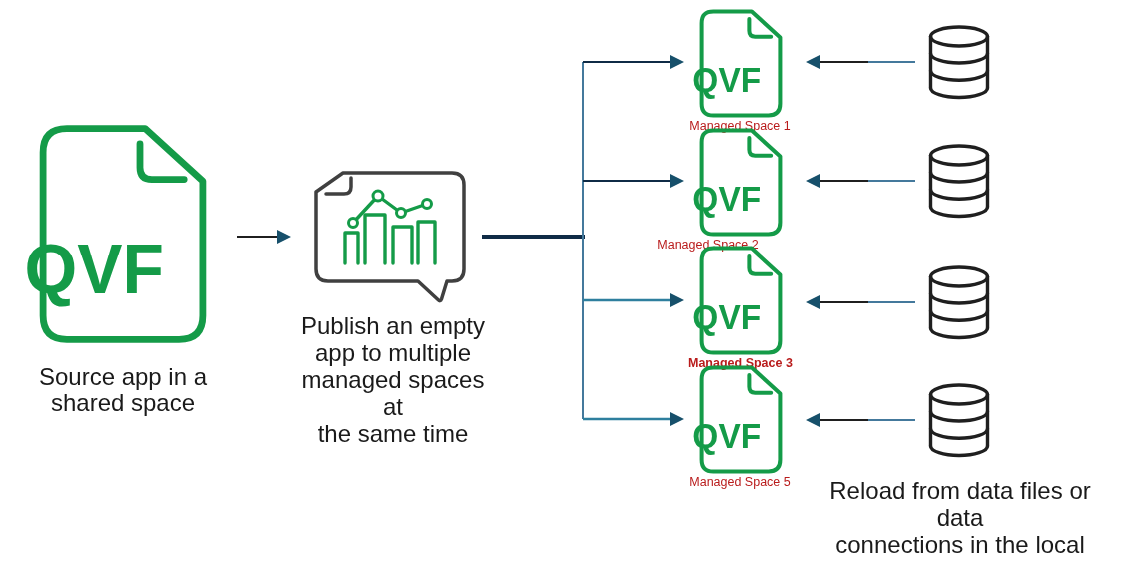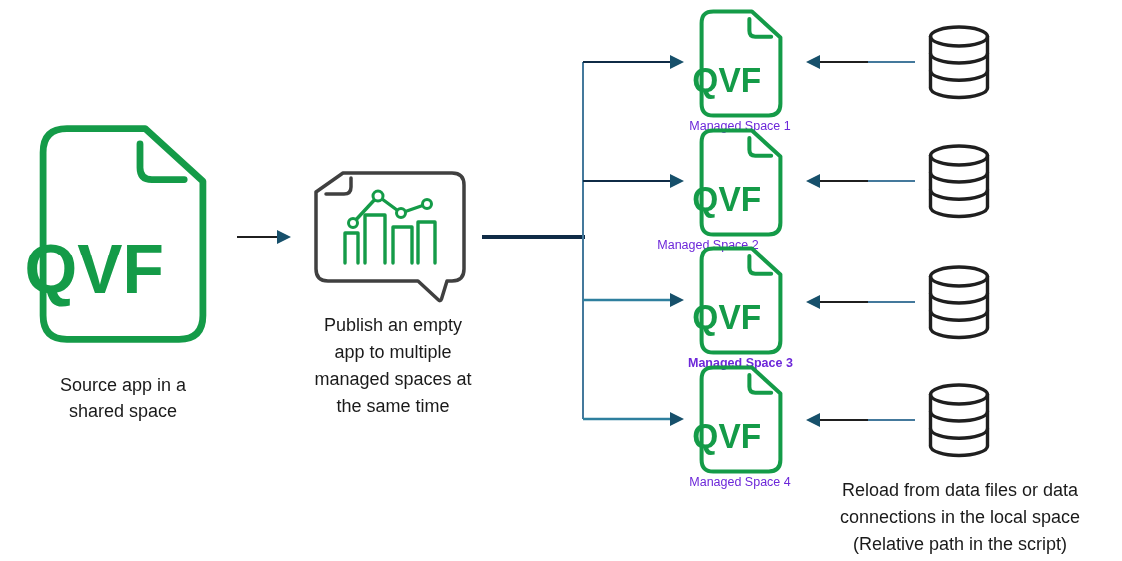--- a/index.html
+++ b/index.html
@@ -3,24 +3,24 @@
 <meta charset="utf-8">
 <style>
   html,body{margin:0;padding:0;background:#ffffff;}
   #canvas{
     position:relative;width:1122px;height:561px;background:#ffffff;overflow:hidden;
     font-family:"Liberation Sans",sans-serif;color:#1a1a1a;
   }
   #canvas svg{position:absolute;overflow:visible;}
   .caption{
     position:absolute;text-align:center;white-space:pre-line;
-    font-size:18px;line-height:26px;color:#1a1a1a;
+    font-size:24px;line-height:26px;color:#1a1a1a;
   }
   .space-label{
-    position:absolute;text-align:center;font-size:12.5px;color:#6d28d9;white-space:nowrap;
+    position:absolute;text-align:center;font-size:12.5px;color:#b91c1c;white-space:nowrap;
   }
   
   .g-stroke{stroke:var(--green);fill:none;stroke-linecap:round;stroke-linejoin:round;}
   .qvf-large .doc{stroke-width:4;}
   .qvf-small .doc{stroke-width:4.8;}
   .qvf-text{
     fill:var(--green);font-weight:bold;font-size:41px;
     font-family:"Liberation Sans",sans-serif;
   }
   .bubble-stroke{stroke:var(--gray);fill:none;stroke-width:3.5;stroke-linecap:round;stroke-linejoin:round;}
@@ -88,21 +88,21 @@
       <path class="ln-ink" d="M 868 420 H 820"></path>
       <polygon class="head-navy" points="820,413 806,420 820,427"></polygon>
     </g>
   </svg>
 
   <svg class="qvf-large" style="left:38px;top:123px;" width="170" height="222" viewBox="0 0 100 130">
     <path class="g-stroke doc" d="M 17 3 H 63 L 97 34 V 113 Q 97 127 83 127 H 17 Q 3 127 3 113 V 17 Q 3 3 17 3 Z"></path>
     <path class="g-stroke doc" d="M 60 12 V 26 Q 60 33 67 33 H 86"></path>
     <text class="qvf-text" x="-8" y="100" textLength="82" lengthAdjust="spacingAndGlyphs">QVF</text>
   </svg>
-  <div class="caption" style="left:13px;top:372px;width:220px;text-align:center;">Source app in a
+  <div class="caption" style="left:13px;top:364px;width:220px;text-align:center;">Source app in a
 shared space</div>
 
   <svg style="left:313px;top:170px;" width="154" height="134" viewBox="0 0 154 134">
     <path class="bubble-stroke" d="M 30 3 H 139 Q 151 3 151 15 V 99 Q 151 111 139 111 H 134 L 128.5 129 Q 127.5 132 125 129.5 L 105 111 H 15 Q 3 111 3 99 V 22 Z"></path>
     <path class="bubble-stroke" d="M 38 8 V 17 Q 38 24 31 24 H 13"></path>
     <g>
       <path class="chart-stroke" d="M 32 93 V 63 H 45 V 93"></path>
       <path class="chart-stroke" d="M 52 93 V 45 H 72 V 93"></path>
       <path class="chart-stroke" d="M 80 93 V 57 H 99 V 93"></path>
       <path class="chart-stroke" d="M 105 93 V 52 H 122 V 93"></path>
@@ -139,21 +139,21 @@
     <path class="g-stroke doc" d="M 60 12 V 26 Q 60 33 67 33 H 86"></path>
     <text class="qvf-text" x="-8" y="99" textLength="82" lengthAdjust="spacingAndGlyphs">QVF</text>
   </svg>
   <div class="space-label" style="left:688px;top:356px;width:104px;font-weight:bold;">Managed Space 3</div>
 
   <svg class="qvf-small" style="left:699px;top:365px;" width="84" height="109" viewBox="0 0 100 130">
     <path class="g-stroke doc" d="M 17 3 H 63 L 97 34 V 113 Q 97 127 83 127 H 17 Q 3 127 3 113 V 17 Q 3 3 17 3 Z"></path>
     <path class="g-stroke doc" d="M 60 12 V 26 Q 60 33 67 33 H 86"></path>
     <text class="qvf-text" x="-8" y="99" textLength="82" lengthAdjust="spacingAndGlyphs">QVF</text>
   </svg>
-  <div class="space-label" style="left:688px;top:475px;width:104px;">Managed Space 4</div>
+  <div class="space-label" style="left:688px;top:475px;width:104px;">Managed Space 5</div>
 
   <svg style="left:928px;top:25px;" width="62" height="74" viewBox="0 0 62 74">
     <ellipse class="db-stroke" cx="31" cy="11.5" rx="28.5" ry="9.5"></ellipse>
     <path class="db-stroke" d="M 2.5 11.5 V 63"></path>
     <path class="db-stroke" d="M 59.5 11.5 V 63"></path>
     <path class="db-stroke" d="M 2.5 28.5 A 28.5 9.5 0 0 0 59.5 28.5"></path>
     <path class="db-stroke" d="M 2.5 45.7 A 28.5 9.5 0 0 0 59.5 45.7"></path>
     <path class="db-stroke" d="M 2.5 63 A 28.5 9.5 0 0 0 59.5 63"></path>
   </svg>
   <svg style="left:928px;top:144px;" width="62" height="74" viewBox="0 0 62 74">

